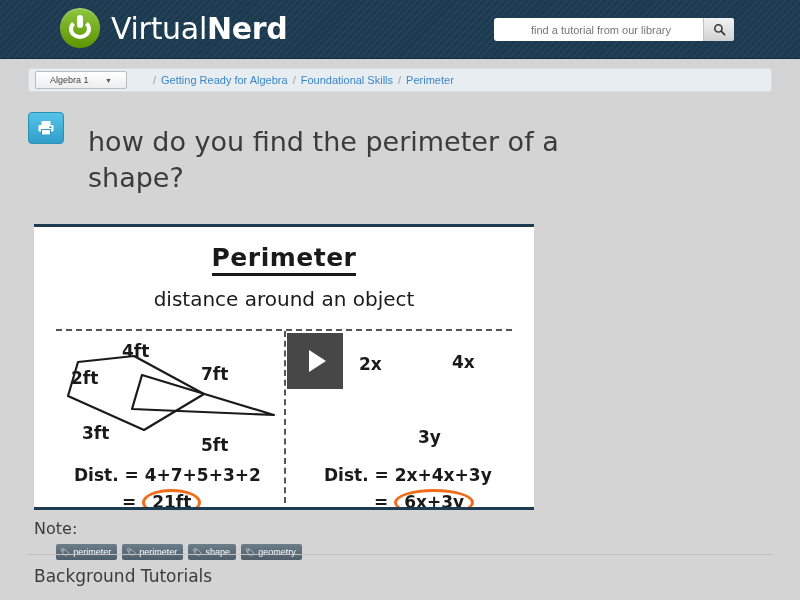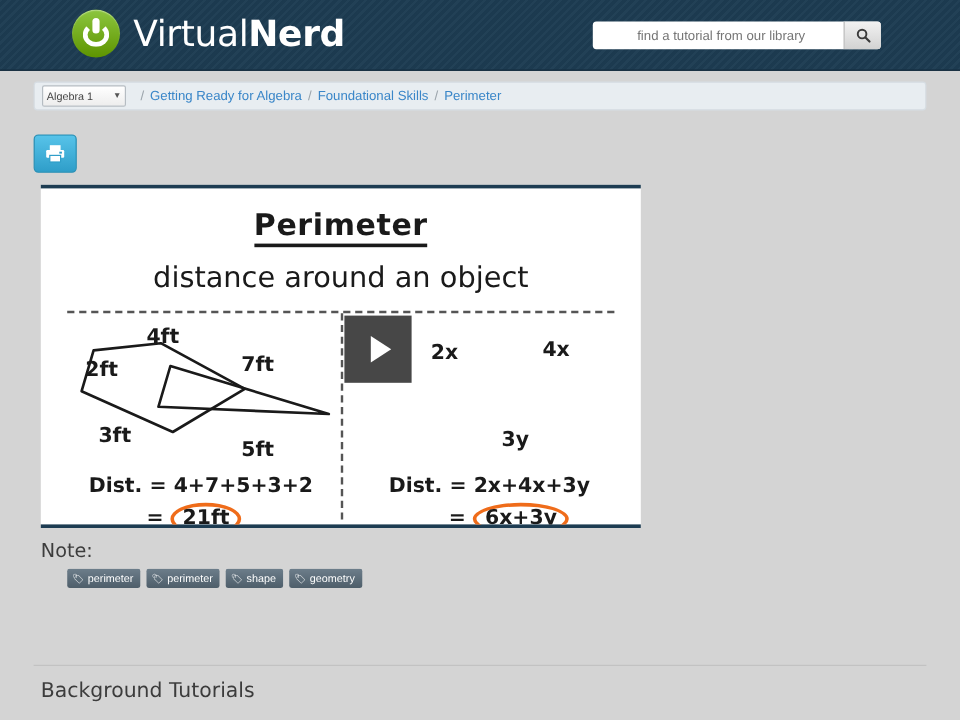--- a/index.html
+++ b/index.html
@@ -138,22 +138,22 @@
     height: 16px;
     min-width: 62px;
     background: #ffffff;
     background-image: linear-gradient(#ffffff, #ededed);
     border: 1px solid #b5bcc2;
     border-radius: 2px;
     font-size: 9px;
     color: #444;
     display: flex;
     align-items: center;
-    padding: 0 3px;
-    margin-right: 7px;
+    padding: 0 14px;
+    margin-right: 21px;
     cursor: pointer;
   }
   .crumb-select .caret {
     margin-left: auto;
     padding-left: 6px;
     font-size: 7px;
     color: #555;
   }
   .crumb-sep { margin: 0 5px; color: #9aa3aa; }
   .crumb-link {
@@ -220,21 +220,21 @@
   }
   .wb-title span {
     border-bottom: 3px solid #1a1a1a;
     padding-bottom: 1px;
   }
   .wb-sub {
     position: absolute;
     top: 60px;
     left: 0; right: 0;
     text-align: center;
-    font-size: 24px;
+    font-size: 20px;
   }
   .wb-divider {
     position: absolute;
     left: 22px;
     right: 22px;
     top: 102px;
     border-top: 2px dashed #555;
   }
   .wb-vline {
     position: absolute;
@@ -388,20 +388,21 @@
 
   <div class="title-row">
     <div class="print-btn">
       <svg width="18" height="16" viewBox="0 0 18 16">
         <rect x="4.5" y="1" width="9" height="4" fill="#ffffff"></rect>
         <rect x="1.5" y="5" width="15" height="6.5" rx="1" fill="#ffffff"></rect>
         <rect x="4.5" y="9.5" width="9" height="5.5" fill="#ffffff" stroke="#2f9ec9" stroke-width="1"></rect>
         <rect x="12.4" y="6.4" width="2.2" height="1.6" fill="#2f9ec9"></rect>
       </svg>
     </div>
+    <h1 class="page-title">how do you find the perimeter of a shape?</h1>
   </div>
 
   <div class="video-panel">
     <div class="wb">
       <div class="wb-title">
         <span>Perimeter</span>
       </div>
       <div class="wb-sub">distance around an object</div>
       <div class="wb-divider"></div>
       <div class="wb-vline"></div>

